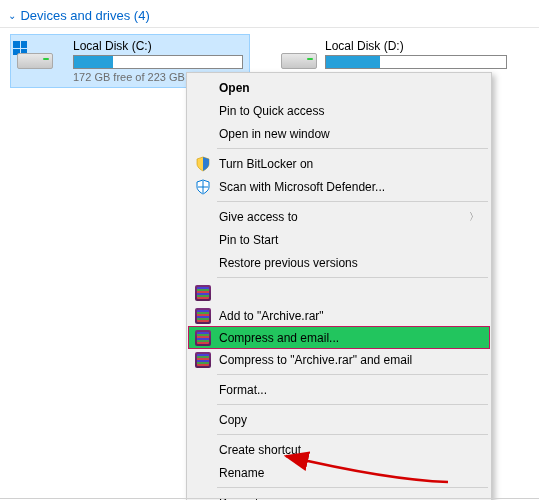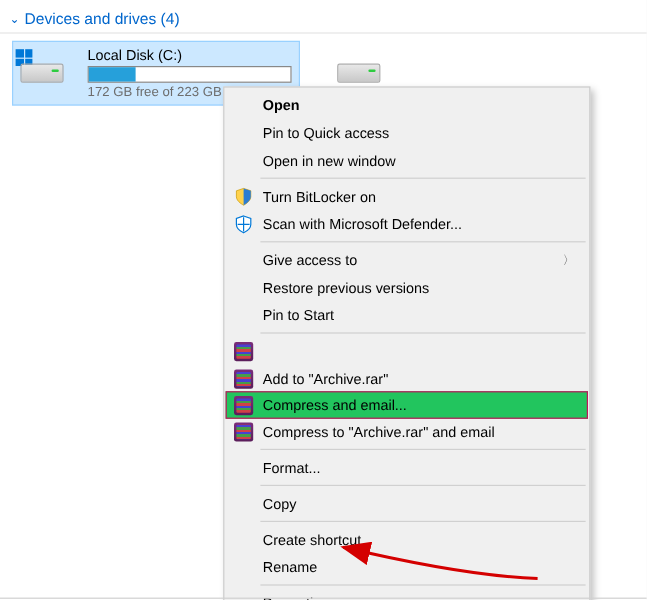--- a/index.html
+++ b/index.html
@@ -201,20 +201,27 @@
         <div class="drive-bar-fill" style="width:23%"></div>
       </div>
       <div class="drive-free">172 GB free of 223 GB</div>
     </div>
   </div>
 
   <div class="drive">
     <div class="drive-icon">
       <div class="disk"></div>
     </div>
+    <div class="drive-info">
+      <div class="drive-name">Local Disk (D:)</div>
+      <div class="drive-bar">
+        <div class="drive-bar-fill" style="width:30%"></div>
+      </div>
+      <div class="drive-free"></div>
+    </div>
   </div>
 </div>
 
 <div class="context-menu" id="ctxmenu">
     <div class="menu-item bold">
       <span>Open</span>
     </div>
     <div class="menu-item">
       <span>Pin to Quick access</span>
     </div>
@@ -239,24 +246,24 @@
         </svg>
       </span>
       <span>Scan with Microsoft Defender...</span>
     </div>
     <div class="menu-sep"></div>
     <div class="menu-item">
       <span>Give access to</span>
       <span class="submenu-arrow">〉</span>
     </div>
     <div class="menu-item">
+      <span>Pin to Start</span>
+    </div>
+    <div class="menu-item">
       <span>Restore previous versions</span>
-    </div>
-    <div class="menu-item">
-      <span>Pin to Start</span>
     </div>
     <div class="menu-sep"></div>
     <div class="menu-item">
       <span class="icon">
         <span class="rar-icon"></span>
       </span>
     </div>
     <div class="menu-item">
       <span class="icon">
         <span class="rar-icon"></span>

